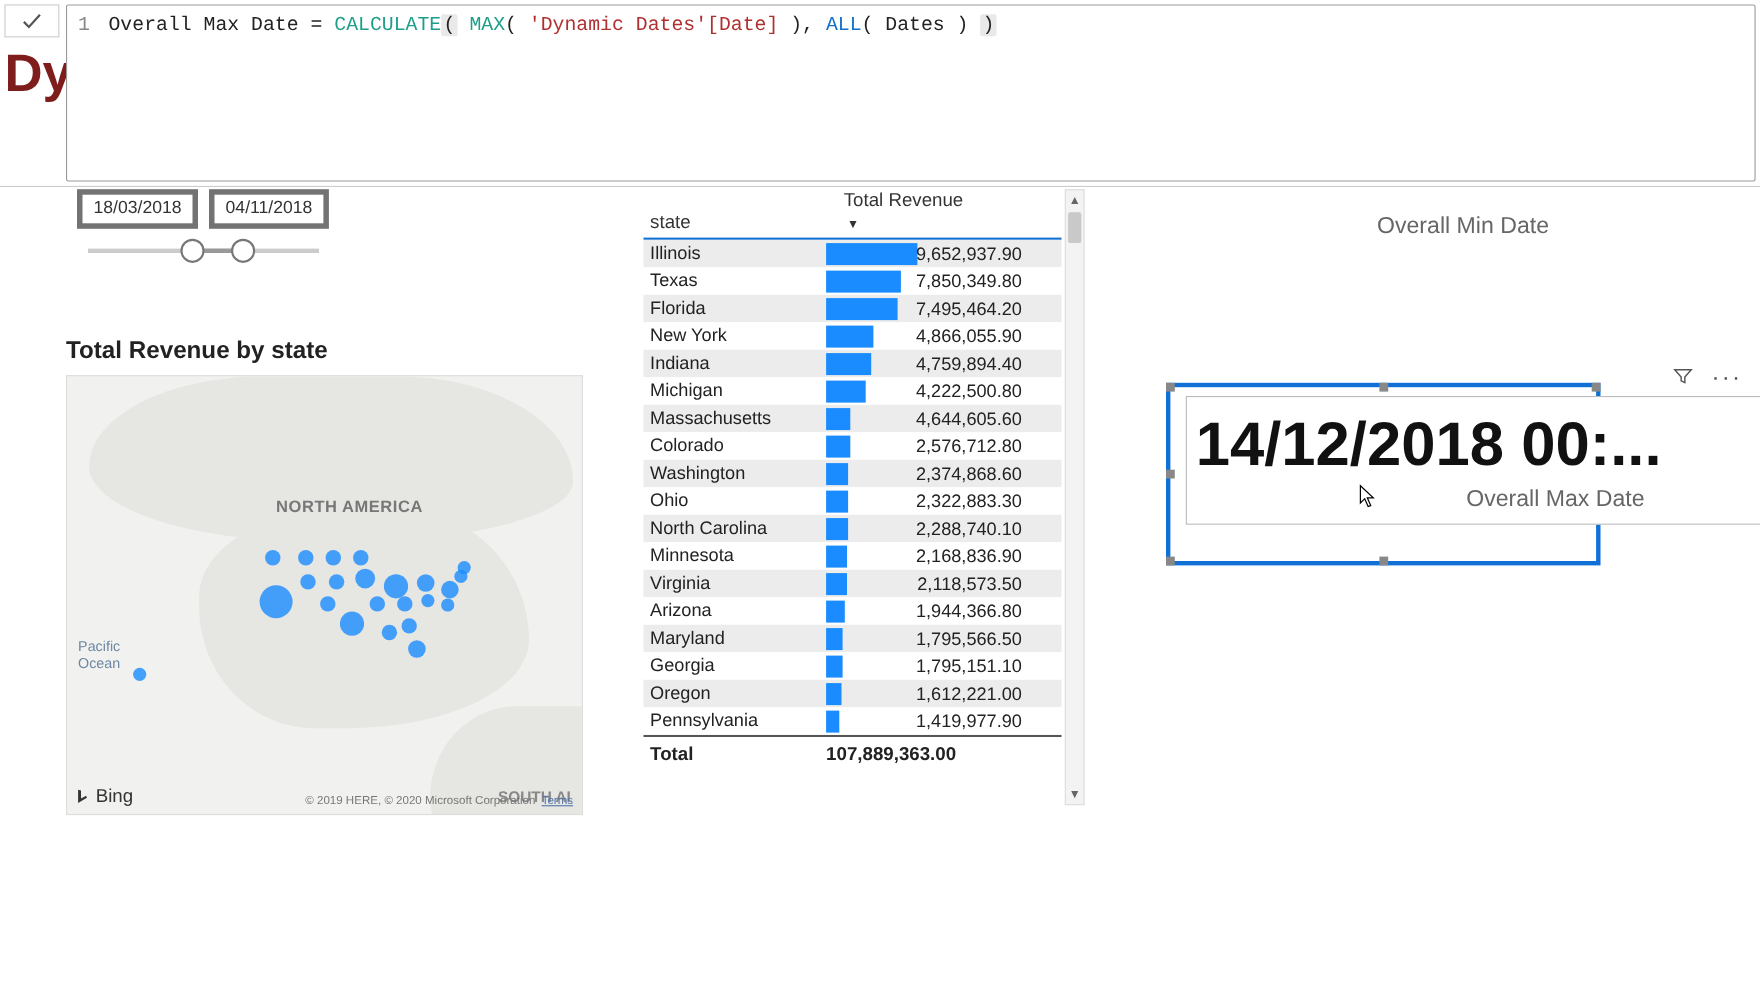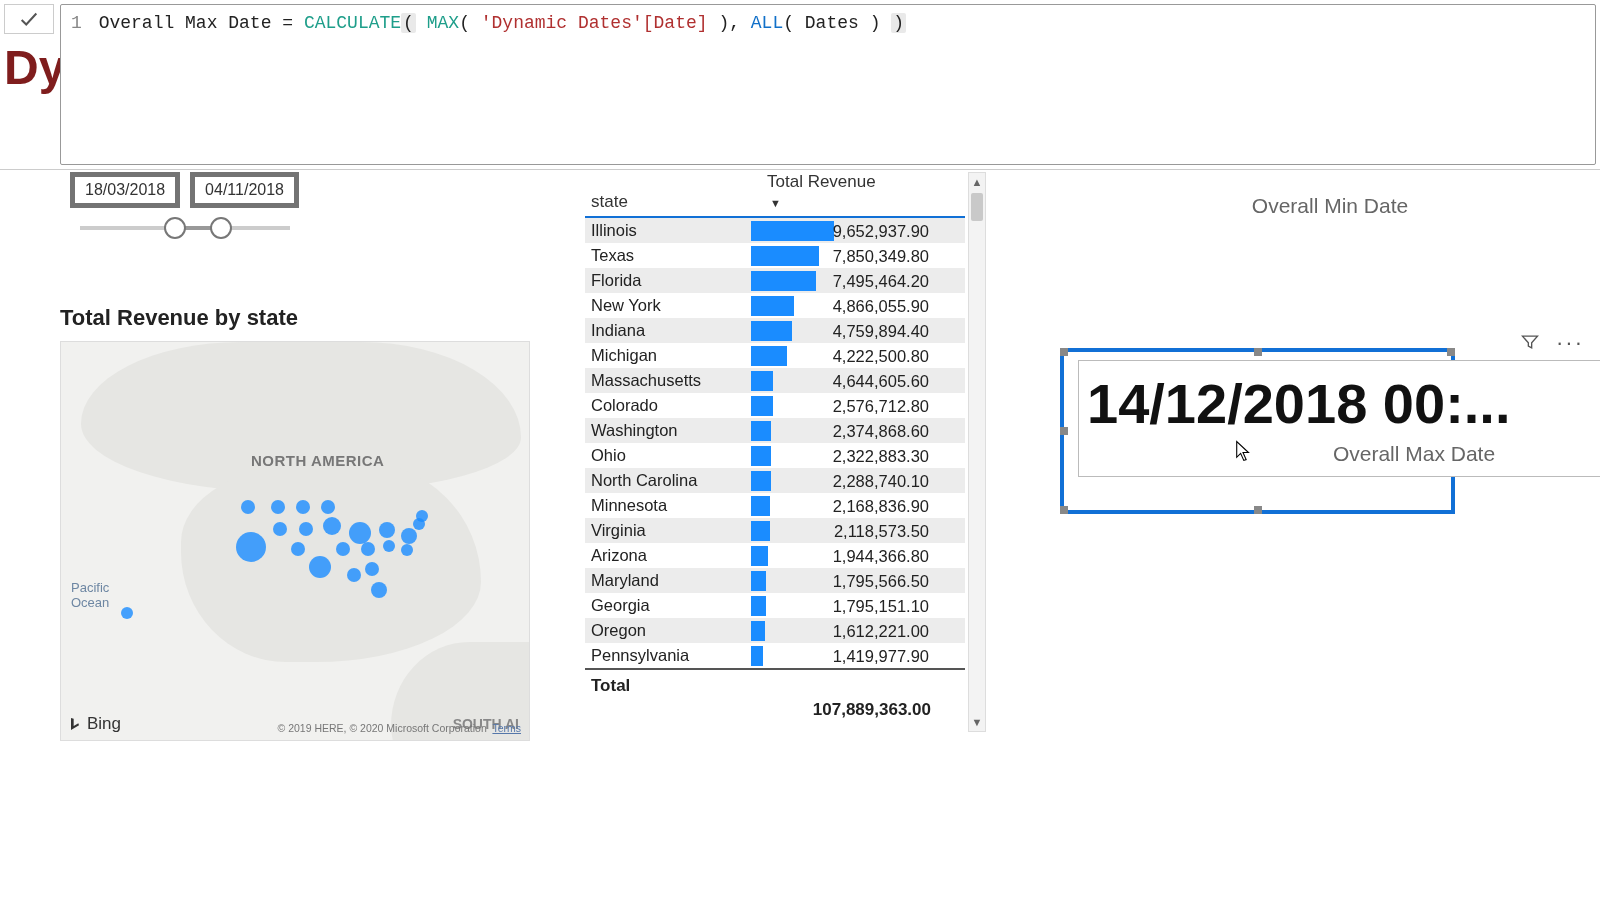--- a/index.html
+++ b/index.html
@@ -181,21 +181,21 @@
     position: absolute; right: 2px; top: 1px; height: 20px; line-height: 20px;
     text-align: right; color: #222; font-variant-numeric: tabular-nums;
   }
   .tv-total {
     display: grid;
     grid-template-columns: 160px 180px;
     font-size: 17px; font-weight: 700;
     padding: 6px 6px;
     border-top: 2px solid #555;
   }
-  .tv-total .t2 { text-align: right; margin-top: 24px; }
+  .tv-total .t2 { text-align: left; }
   .tv-scroll {
     position: absolute;
     top: 172px; left: 968px; width: 18px; height: 560px;
     background: #f3f3f3;
     border: 1px solid #ddd;
   }
   .tv-scroll .arrow { height: 18px; text-align: center; font-size: 11px; color: #666; line-height:18px;}
   .tv-scroll .thumb { position:absolute; left:2px; right:2px; top: 20px; height: 28px; background:#c9c9c9; border-radius:2px;}
 
   

